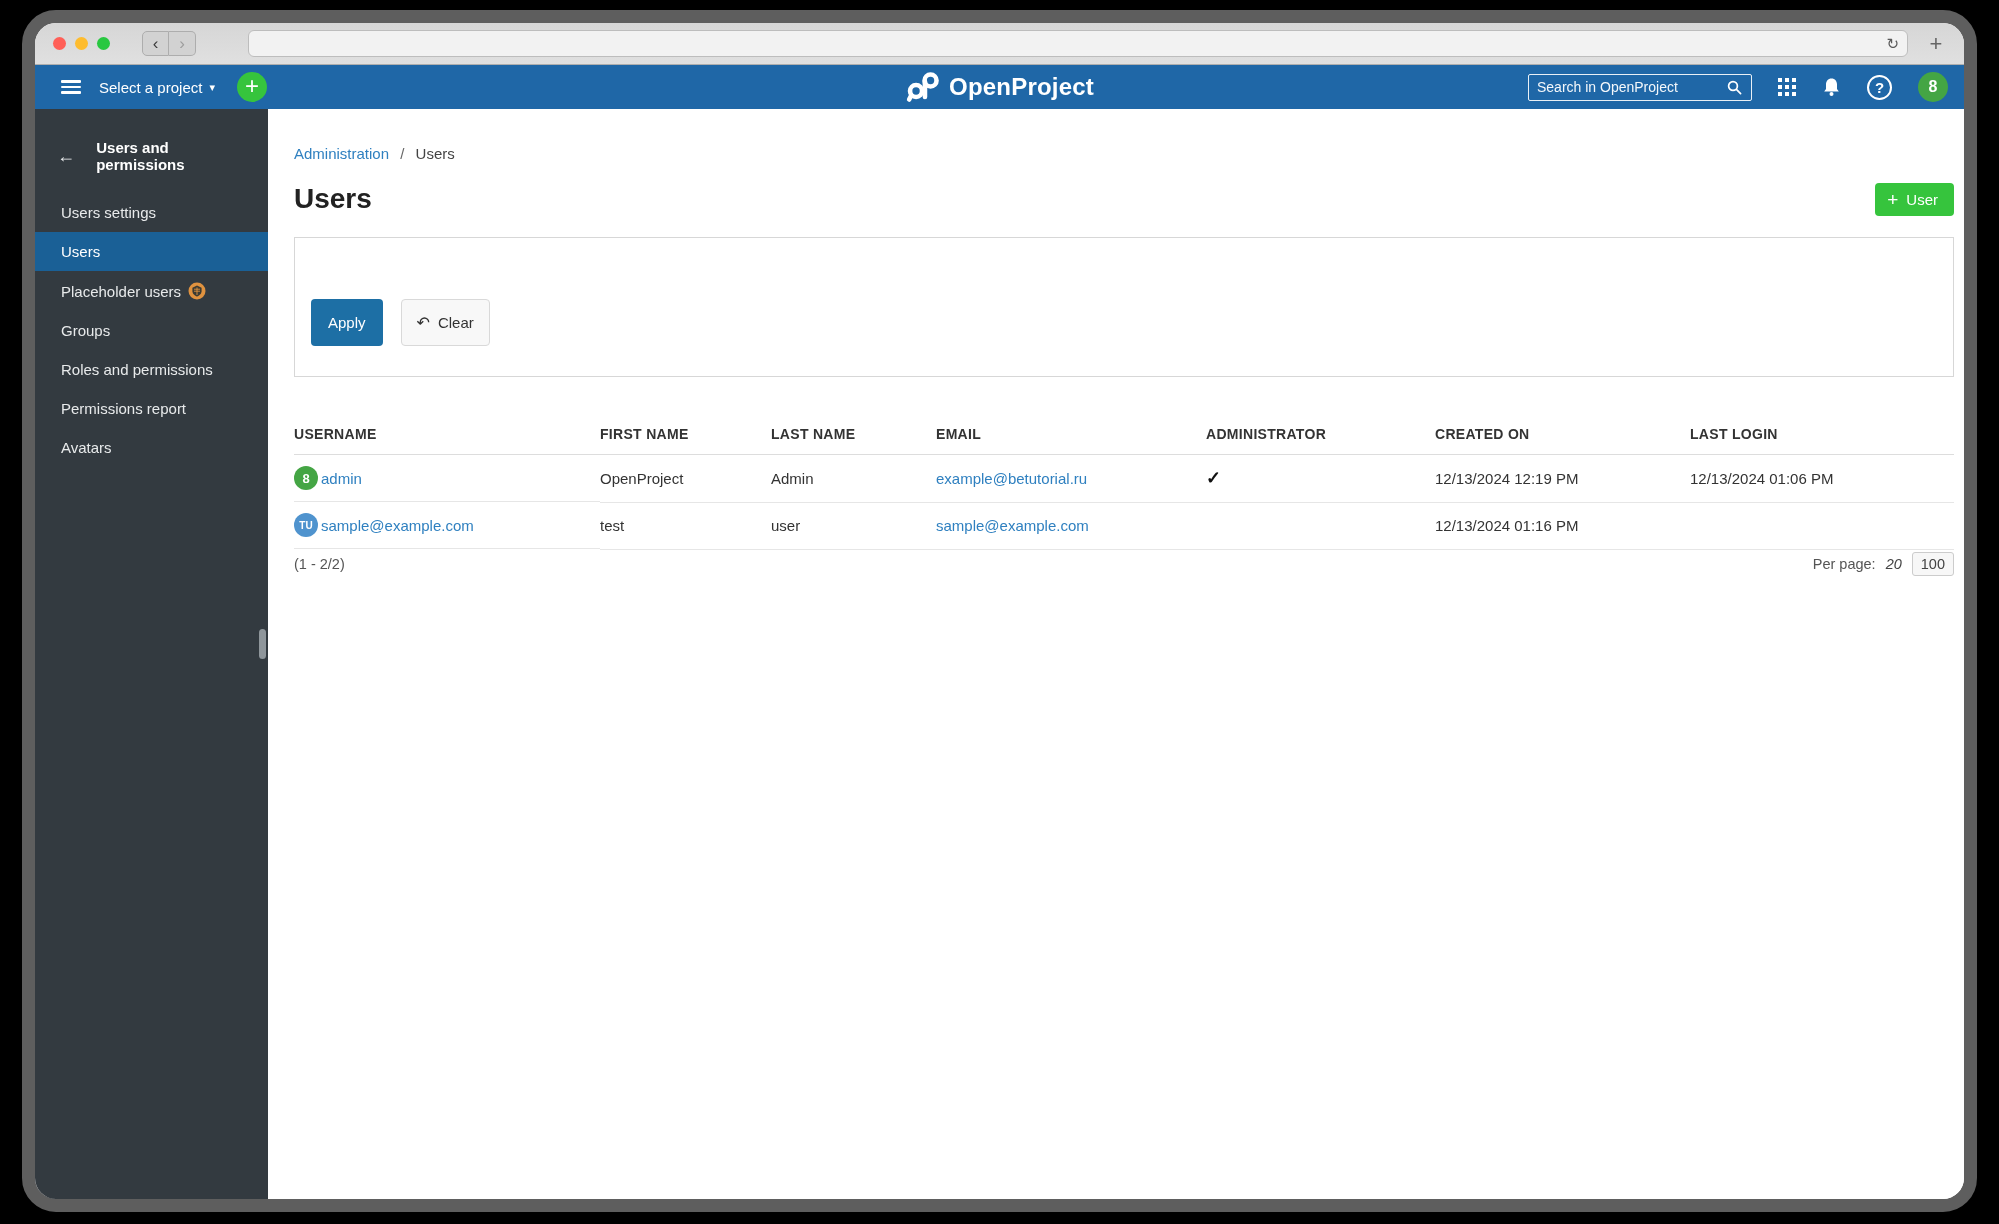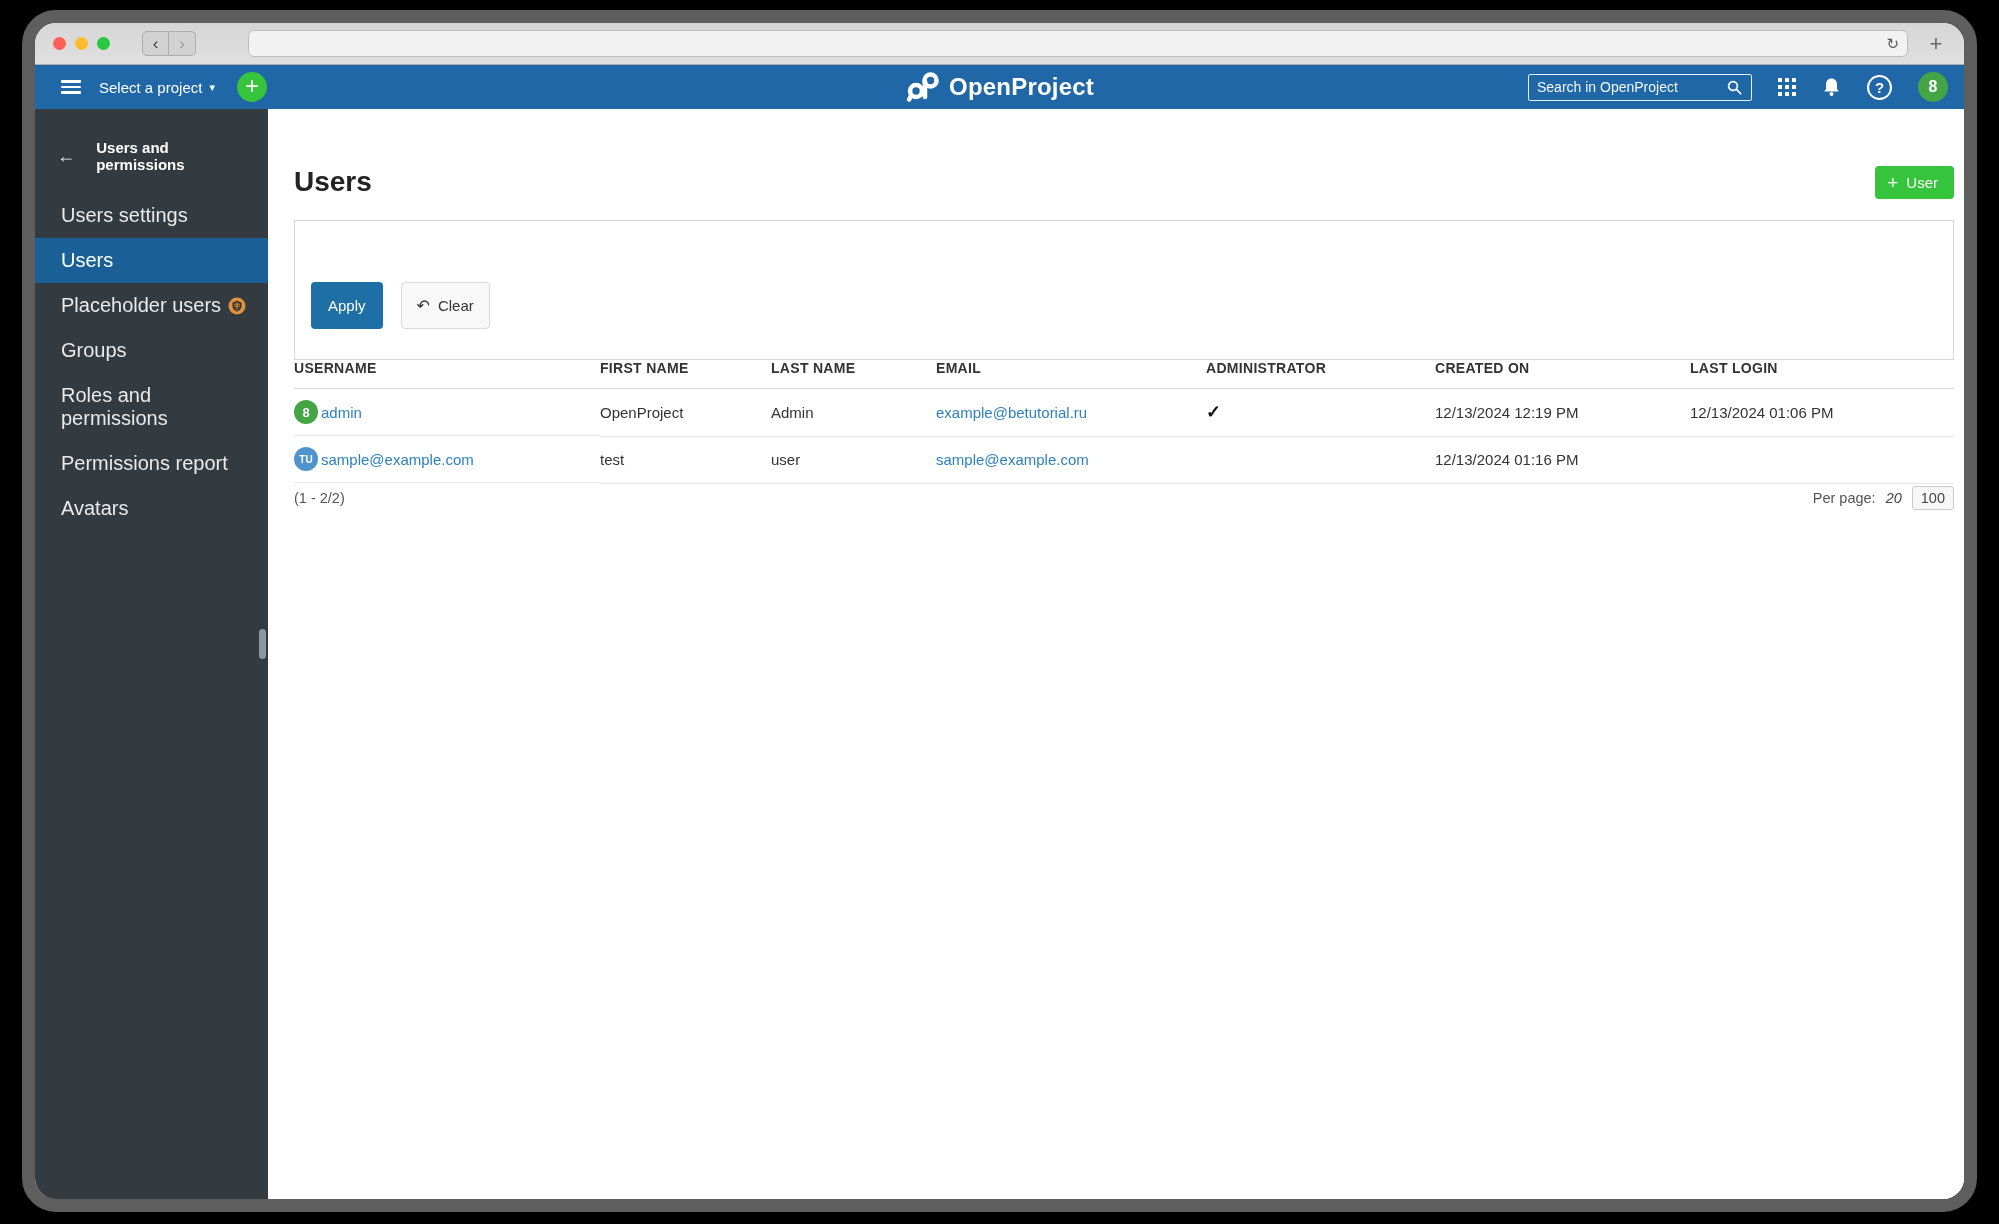--- a/index.html
+++ b/index.html
@@ -67,21 +67,21 @@
     width:30px; height:30px; border-radius:50%; background:var(--avatar_green,#44a544);
     color:#fff; font-size:16px; font-weight:700; display:flex; align-items:center; justify-content:center; cursor:pointer;
   }
 
   
   .main { flex:1; display:flex; min-height:0; }
   .sidebar { width:233px; flex:0 0 233px; background:var(--sidebar_bg,#333a40); color:#e8eaeb; position:relative; }
   .side-head { display:flex; align-items:center; padding:30px 10px 20px 22px; }
   .side-head .backarrow { font-size:18px; width:40px; cursor:pointer; }
   .side-head .title { font-size:15px; font-weight:700; color:#fff; }
-  .side-item { display:flex; align-items:center; padding:11px 10px 11px 26px; font-size:20px; cursor:pointer; }
+  .side-item { display:flex; align-items:center; padding:11px 10px 11px 26px; font-size:15px; cursor:pointer; }
   .side-item.active { background:var(--sidebar_active,#1a6096); color:#fff; }
   .ent-badge { margin-left:7px; display:inline-flex; }
   .resize-handle {
     position:absolute; right:2px; top:520px; width:7px; height:30px;
     background:#8f969b; border-radius:4px; cursor:col-resize;
   }
 
   .content { flex:1; background:#fff; padding:36px 10px 0 26px; overflow:hidden; }
   .breadcrumb { font-size:15px; color:#444; }
   .breadcrumb a { color:var(--link,#2f80c0); text-decoration:none; cursor:pointer; }
@@ -112,21 +112,21 @@
     background:var(--apply_blue,#1d6fa5); color:#fff; border:none; border-radius:4px;
     font-size:15px; padding:15px 17px; cursor:pointer; font-family:inherit;
   }
   .btn-clear {
     background:#f8f8f8; color:#333; border:1px solid #d9d9d9; border-radius:4px;
     font-size:15px; padding:9px 15px; cursor:pointer; display:flex; align-items:center; gap:8px; font-family:inherit;
   }
   .btn-clear .undo { font-size:16px; line-height:1; }
 
   
-  table.users { width:100%; border-collapse:collapse; }
+  table.users { width:100%; border-collapse:collapse; margin-top:49px; }
   table.users th {
     text-align:left; font-size:14px; font-weight:700; color:#333; letter-spacing:.3px;
     padding:0 8px 12px 0; border-bottom:1px solid #ddd; cursor:pointer;
   }
   table.users td { font-size:15px; color:#333; padding:11px 8px 11px 0; border-bottom:1px solid #e6e6e6; }
   td.username-cell { display:flex; align-items:center; gap:3px; }
   .avatar-sm {
     width:24px; height:24px; border-radius:50%; color:#fff; font-weight:700;
     display:inline-flex; align-items:center; justify-content:center; flex:0 0 24px;
   }
@@ -264,20 +264,25 @@
         <span>Permissions report</span>
       </div>
       <div class="side-item">
         <span>Avatars</span>
       </div>
       <div class="resize-handle"></div>
     </div>
 
     <div class="content">
 
+      <div class="breadcrumb">
+        <a>Administration</a>
+        <span class="sep">/</span>
+        <span>Users</span>
+      </div>
 
       <div class="titlebar">
         <h1 class="page-title">Users</h1>
         <button class="btn-adduser">
           <span class="plus">+</span>
           <span>User</span>
         </button>
       </div>
 
       <div class="filterbox">

